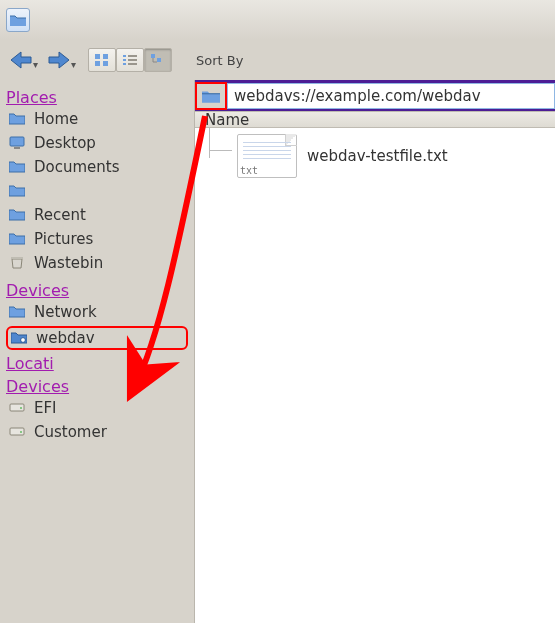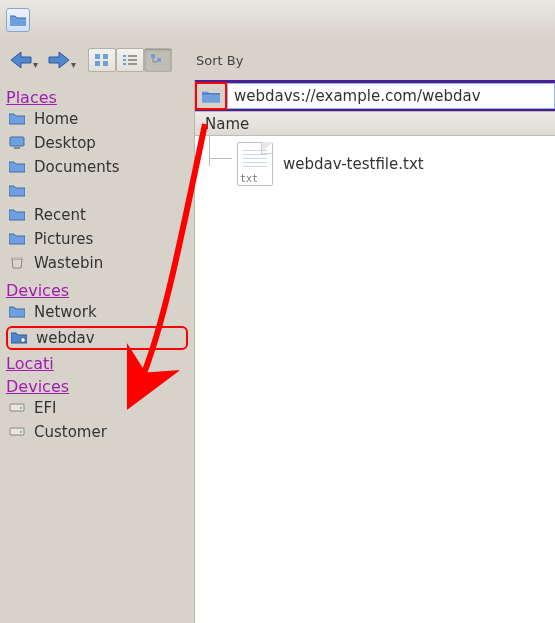--- a/index.html
+++ b/index.html
@@ -28,27 +28,27 @@
     .sb-item .ic { width:18px; height:16px; flex:0 0 18px; display:flex; align-items:center; justify-content:center; }
     .sb-item span.lbl { overflow:hidden; text-overflow:ellipsis; }
     .hl-red { border:2px solid #f00; border-radius:6px; }
 
     .content { flex:1; display:flex; flex-direction:column; background:#fff; position:relative; }
 
     .addr-row { height:32px; display:flex; align-items:center; background:#4c1d95; border-bottom:1px solid #bfbbb2; }
     .addr-folder { width:32px; height:28px; border:2px solid #f00; display:flex; align-items:center; justify-content:center; background:#d7d3cb; }
     .addr-input { flex:1; height:26px; border:1px solid #8fb7e3; background:#fff; padding:2px 6px; font-size:16px; color:#222; display:flex; align-items:center; }
 
-    .col-header { height:24px; background:linear-gradient(#eceae4,#dedbd3); border-bottom:1px solid #bfbbb2; display:flex; align-items:center; padding:0 10px; font-size:14px; color:#222; }
+    .col-header { height:16px; background:linear-gradient(#eceae4,#dedbd3); border-bottom:1px solid #bfbbb2; display:flex; align-items:center; padding:0 10px; font-size:14px; color:#222; }
 
     .filearea { flex:1; background:#fff; position:relative; }
     .tree-conn { position:absolute; left:14px; top:0; width:22px; height:30px; border-left:1px solid #bbb; }
     .tree-conn::after { content:""; position:absolute; left:0; top:22px; width:22px; border-top:1px solid #bbb; }
     .file-item { position:absolute; left:42px; top:6px; display:flex; align-items:center; gap:10px; cursor:pointer; }
-    .file-icon { width:36px; height:44px; position:relative; }
+    .file-icon { width:60px; height:44px; position:relative; }
     .file-icon .sheet { position:absolute; inset:0; background:#fff; border:1px solid #bfbfbf; border-radius:2px; }
     .file-icon .fold { position:absolute; right:0; top:0; width:12px; height:12px; background:linear-gradient(135deg,#e9e9e9 50%, transparent 50%); border-left:1px solid #d0d0d0; border-bottom:1px solid #d0d0d0; }
     .file-icon .lines { position:absolute; left:6px; right:6px; top:8px; bottom:16px; background:repeating-linear-gradient(#c9d6ea,#c9d6ea 1px,transparent 1px,transparent 4px); }
     .file-icon .ext { position:absolute; left:3px; bottom:2px; font-size:10px; font-family:monospace; color:#777; }
 
     
     svg.annot { position:absolute; left:0; top:0; pointer-events:none; }
 
     
     .folder-svg { display:block; }

